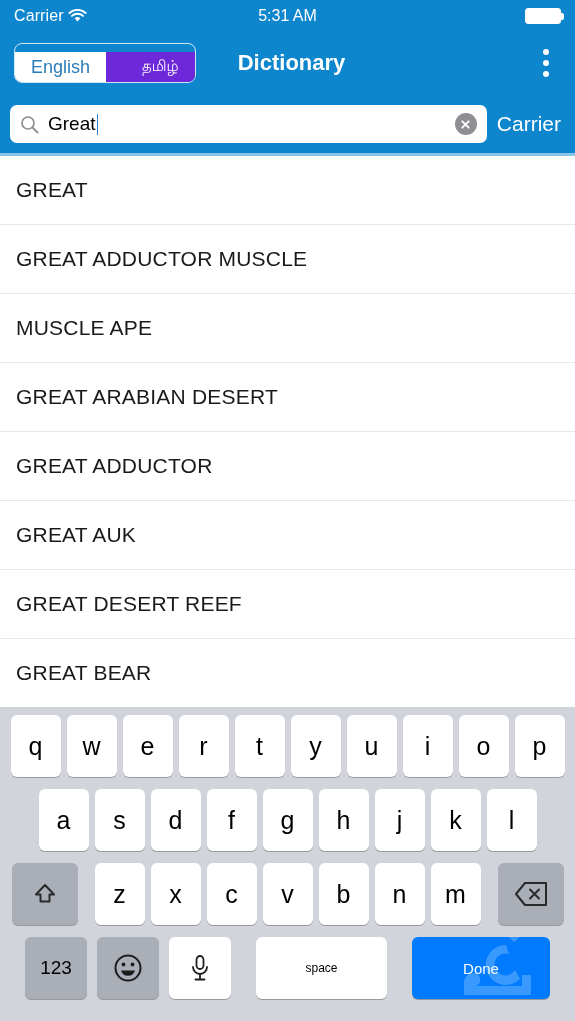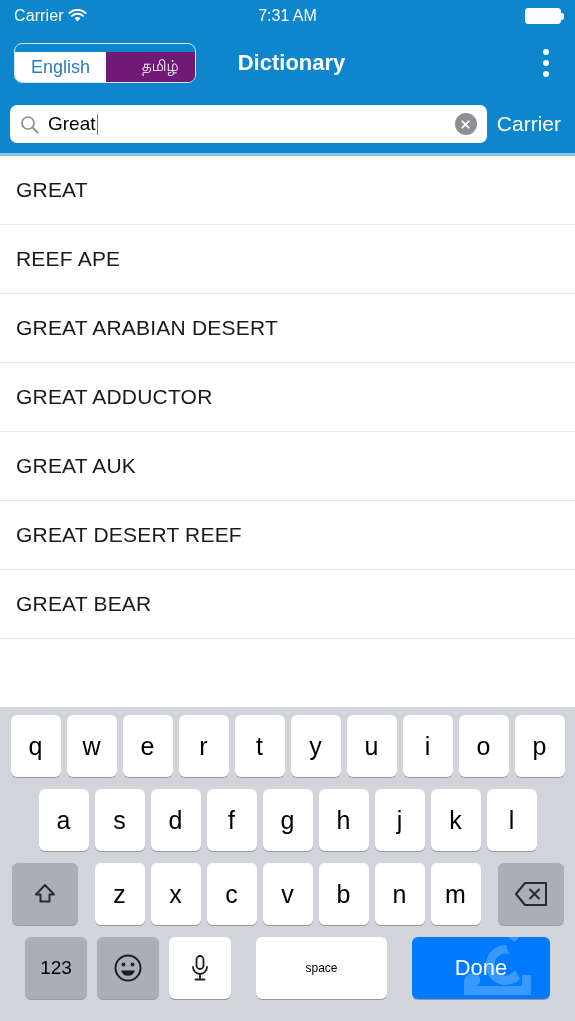--- a/index.html
+++ b/index.html
@@ -42,21 +42,21 @@
   }
   .segmented{
     display:flex; border:1.6px solid #cfe6f5; border-radius:8px;
     overflow:hidden; height:40px; background:#0e86ce;
   }
   .seg{
     display:flex; align-items:center; justify-content:center;
     padding:0 16px; font-size:18px; cursor:default; min-width:82px;margin-top:8px;
   }
   .seg.active{ background:#ffffff; color:#2b7cb8; }
-  .seg.inactive{ background:#701a75; color:#ffffff; font-size:15px;padding-left:36px; }
+  .seg.inactive{ background:#6d28d9; color:#ffffff; font-size:15px;padding-left:36px; }
   .nav-title{
     position:absolute; left:8px; right:0; text-align:center;
     color:#ffffff; font-size:22px; font-weight:bold; pointer-events:none;
   }
   .kebab{
     margin-left:auto; width:30px; height:40px;
     display:flex; flex-direction:column; align-items:center;
     justify-content:center; gap:5px; z-index:2;
   }
   .kebab i{ width:6px; height:6px; border-radius:50%; background:#ffffff; display:block; }
@@ -119,42 +119,42 @@
   .backspace{ width:66px !important; margin-left:14px !important; }
   .krow4{ padding:0 20px; gap:0; }
   .k123{
     width:62px; background:#aaaeb7; font-size:19px; margin:0 5px;
   }
   .kemoji{ width:62px; background:#aaaeb7; font-size:26px; margin:0 5px; }
   .kmic{ width:62px; background:#ffffff; font-size:22px; margin:0 5px; }
   .kspace{ flex:1; background:#ffffff; font-size:12px; margin:0 20px; }
   .kdone{
     width:138px; background:#007aff; color:#ffffff;
-    font-size:22px; margin:0 5px; position:relative; overflow:hidden;
+    font-size:15px; margin:0 5px; position:relative; overflow:hidden;
   }
   .watermark{
     position:absolute; right:-6px; top:-16px;
     width:112px; height:96px; opacity:.28; pointer-events:none;
   }
 </style>
 </head>
 <body>
 
 <div id="app">
 
   <div class="statusbar">
     <div class="sb-left">
       <span class="sb-carrier">Carrier</span>
       <svg class="wifi" width="19" height="14" viewBox="0 0 19 14">
         <path d="M9.5 12.6 L6.6 9.3 a4.5 4.5 0 0 1 5.8 0 Z" fill="#ffffff"></path>
         <path d="M3.9 6.9 a8.2 8.2 0 0 1 11.2 0" stroke="#ffffff" stroke-width="1.9" fill="none" stroke-linecap="round"></path>
         <path d="M1.4 4.0 a12 12 0 0 1 16.2 0" stroke="#ffffff" stroke-width="1.9" fill="none" stroke-linecap="round"></path>
       </svg>
     </div>
-    <div class="sb-time">7:31 AM</div>
+    <div class="sb-time">5:31 AM</div>
     <div class="sb-right">
       <span class="batt"></span>
     </div>
   </div>
 
   <div class="navbar">
     <div class="segmented">
       <div class="seg active">English</div>
       <div class="seg inactive">தமிழ்</div>
     </div>
@@ -181,21 +181,22 @@
           <line x1="3.3" y1="3.3" x2="9.7" y2="9.7" stroke="#ffffff" stroke-width="1.8" stroke-linecap="round"></line>
           <line x1="9.7" y1="3.3" x2="3.3" y2="9.7" stroke="#ffffff" stroke-width="1.8" stroke-linecap="round"></line>
         </svg>
       </span>
     </div>
     <div class="cancel">Carrier</div>
   </div>
 
   <div class="list">
     <div class="row">GREAT</div>
-    <div class="row">REEF APE</div>
+    <div class="row">GREAT ADDUCTOR MUSCLE</div>
+    <div class="row">MUSCLE APE</div>
     <div class="row">GREAT ARABIAN DESERT</div>
     <div class="row">GREAT ADDUCTOR</div>
     <div class="row">GREAT AUK</div>
     <div class="row">GREAT DESERT REEF</div>
     <div class="row">GREAT BEAR</div>
   </div>
 
   <div class="keyboard">
 
     <div class="krow krow1">

